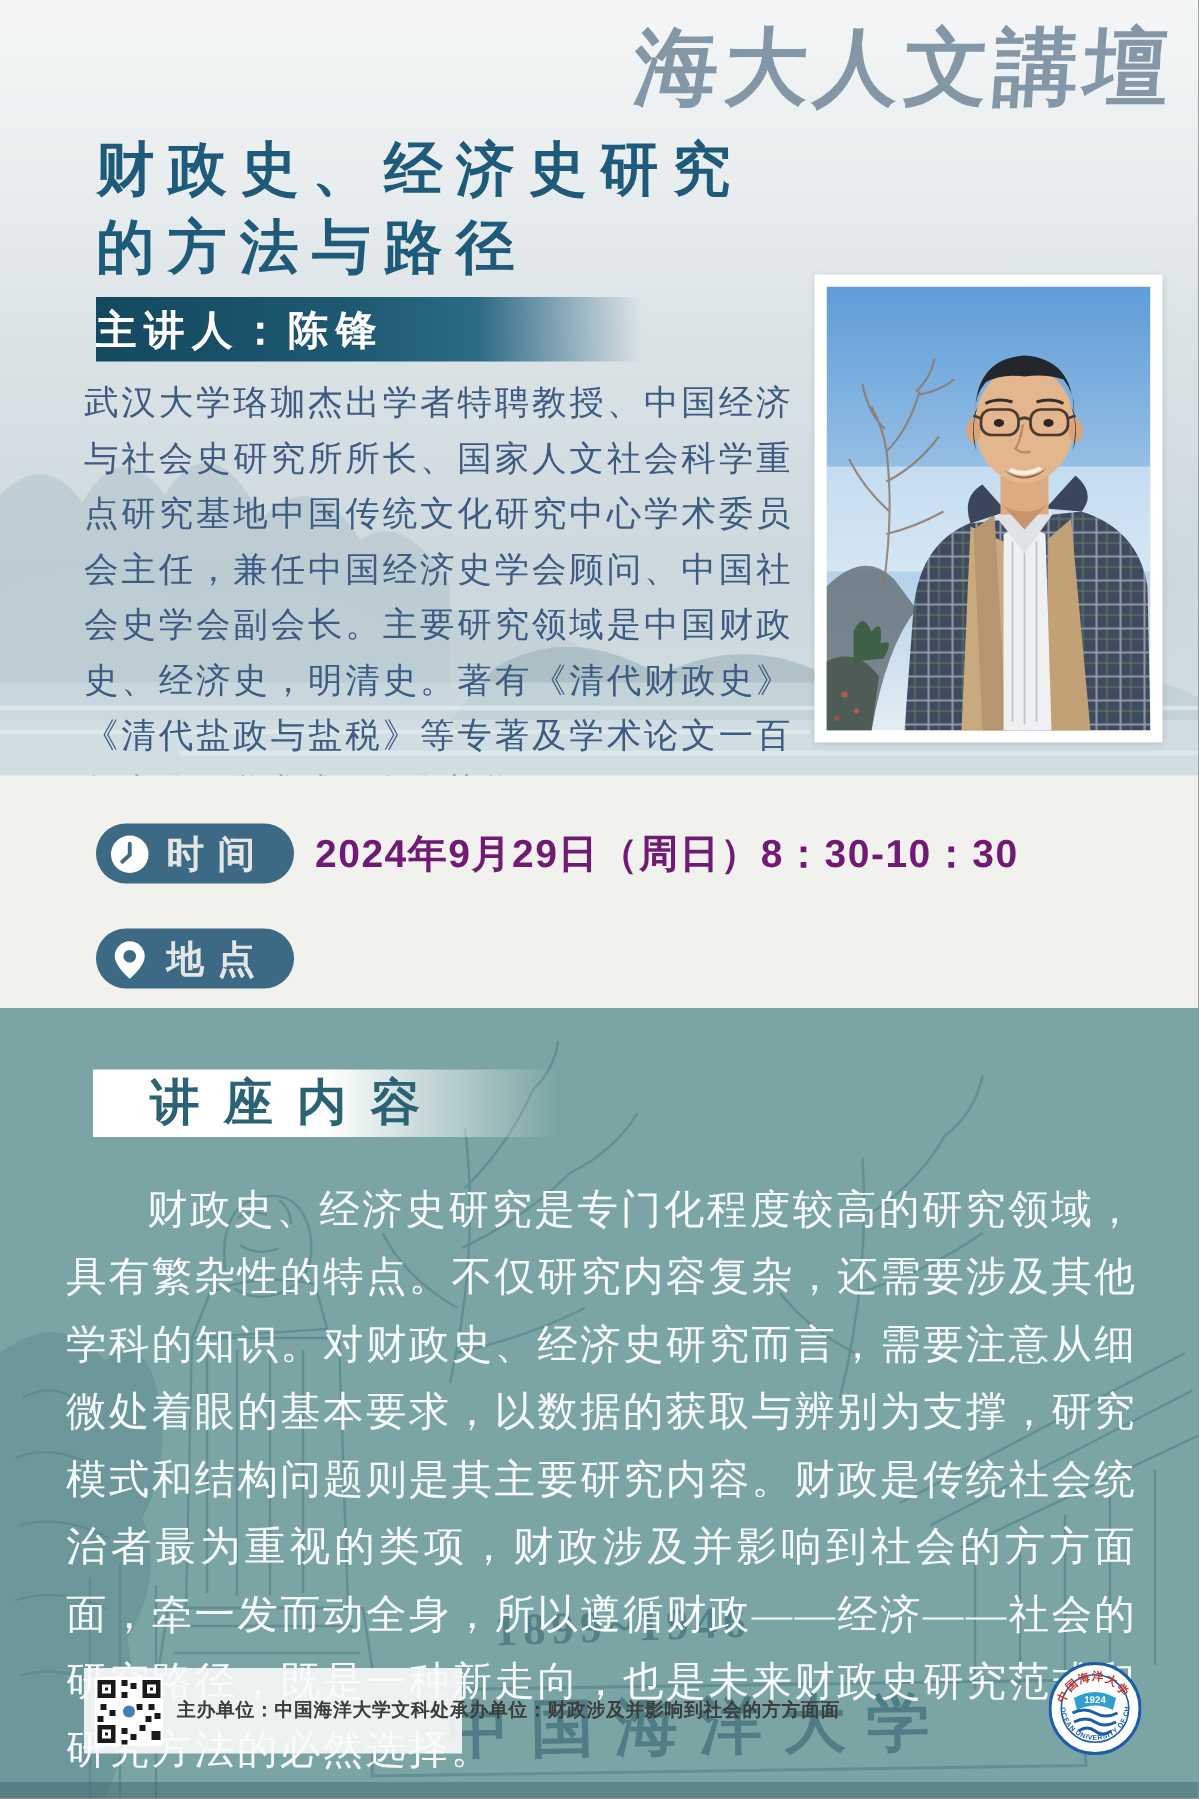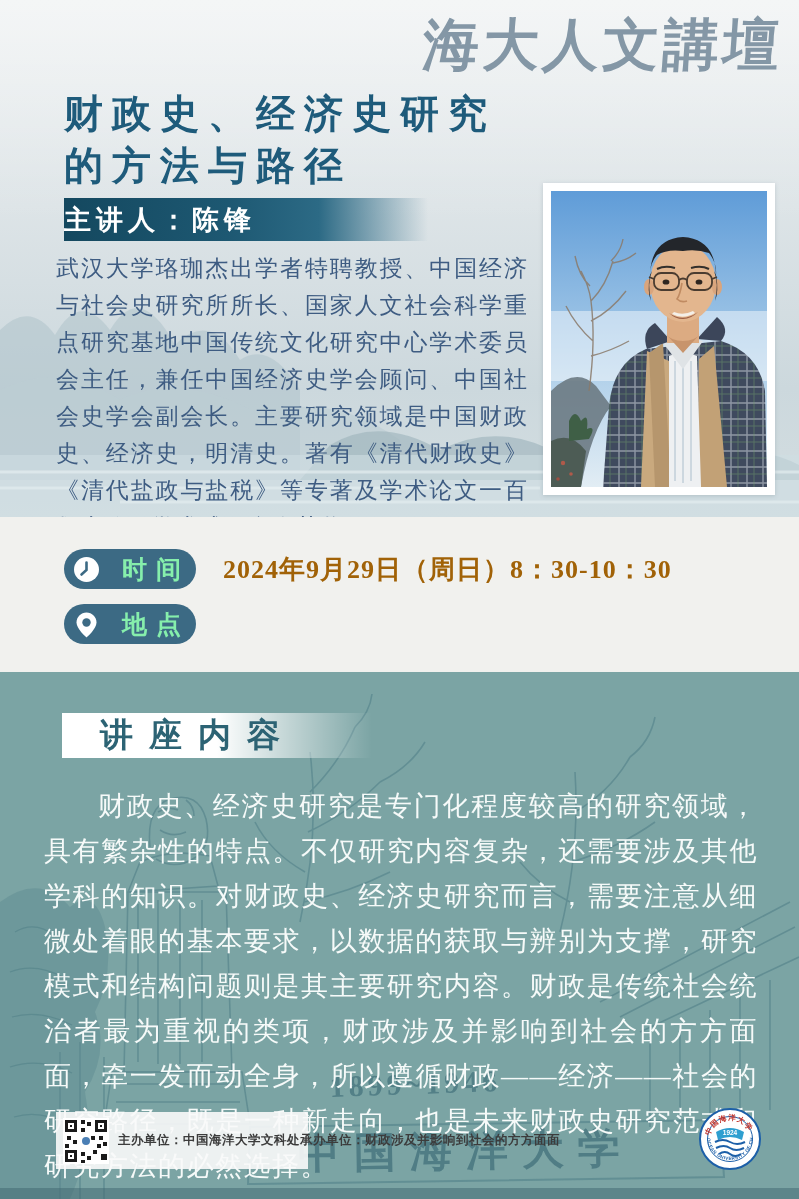--- a/index.html
+++ b/index.html
@@ -42,33 +42,33 @@
     background:#ffffff;padding:8px;box-shadow:0 1px 4px rgba(90,110,120,.25);
   }
   .speaker-photo svg{display:block;width:216px;height:296px;}
   
   .section-mid{
     position:absolute;left:0;top:517px;width:799px;height:155px;
     background:#f1f1ee;
   }
   .info-row{position:absolute;left:64px;display:flex;align-items:center;}
   .info-row.time{top:32px;}
-  .info-row.place{top:87px;gap:44px;}
+  .info-row.place{top:102px;gap:44px;}
   .pill{
     width:132px;height:40px;border-radius:21px;background:#3c6a84;
     display:flex;align-items:center;justify-content:flex-start;padding-left:9px;box-sizing:border-box;
   }
   .pill .picon{width:27px;height:27px;flex:0 0 auto;}
   .pill .plabel{
-    color:#86efac;font-size:25px;font-weight:bold;letter-spacing:9px;
-    margin-left:22px;font-family:"Liberation Sans",sans-serif;
+    color:#e5e5e5;font-size:25px;font-weight:bold;letter-spacing:9px;
+    margin-left:11px;font-family:"Liberation Sans",sans-serif;
   }
   .info-value{
-    margin-left:27px;color:#a16207;font-size:26px;font-weight:bold;
-    letter-spacing:1px;font-family:Liberation Serif, serif;white-space:nowrap;
+    margin-left:14px;color:#701a75;font-size:26px;font-weight:bold;
+    letter-spacing:1px;font-family:Liberation Sans, sans-serif;white-space:nowrap;
   }
   
   .section-bottom{
     position:absolute;left:0;top:672px;width:799px;height:527px;
     background:#7ba4a4;
   }
   .sketch{position:absolute;left:0;top:0;width:799px;height:527px;}
   .content-header{
     position:absolute;left:62px;top:41px;width:310px;height:45px;
     background:linear-gradient(90deg,#ffffff 0%,#ffffff 50%,rgba(255,255,255,0) 100%);

